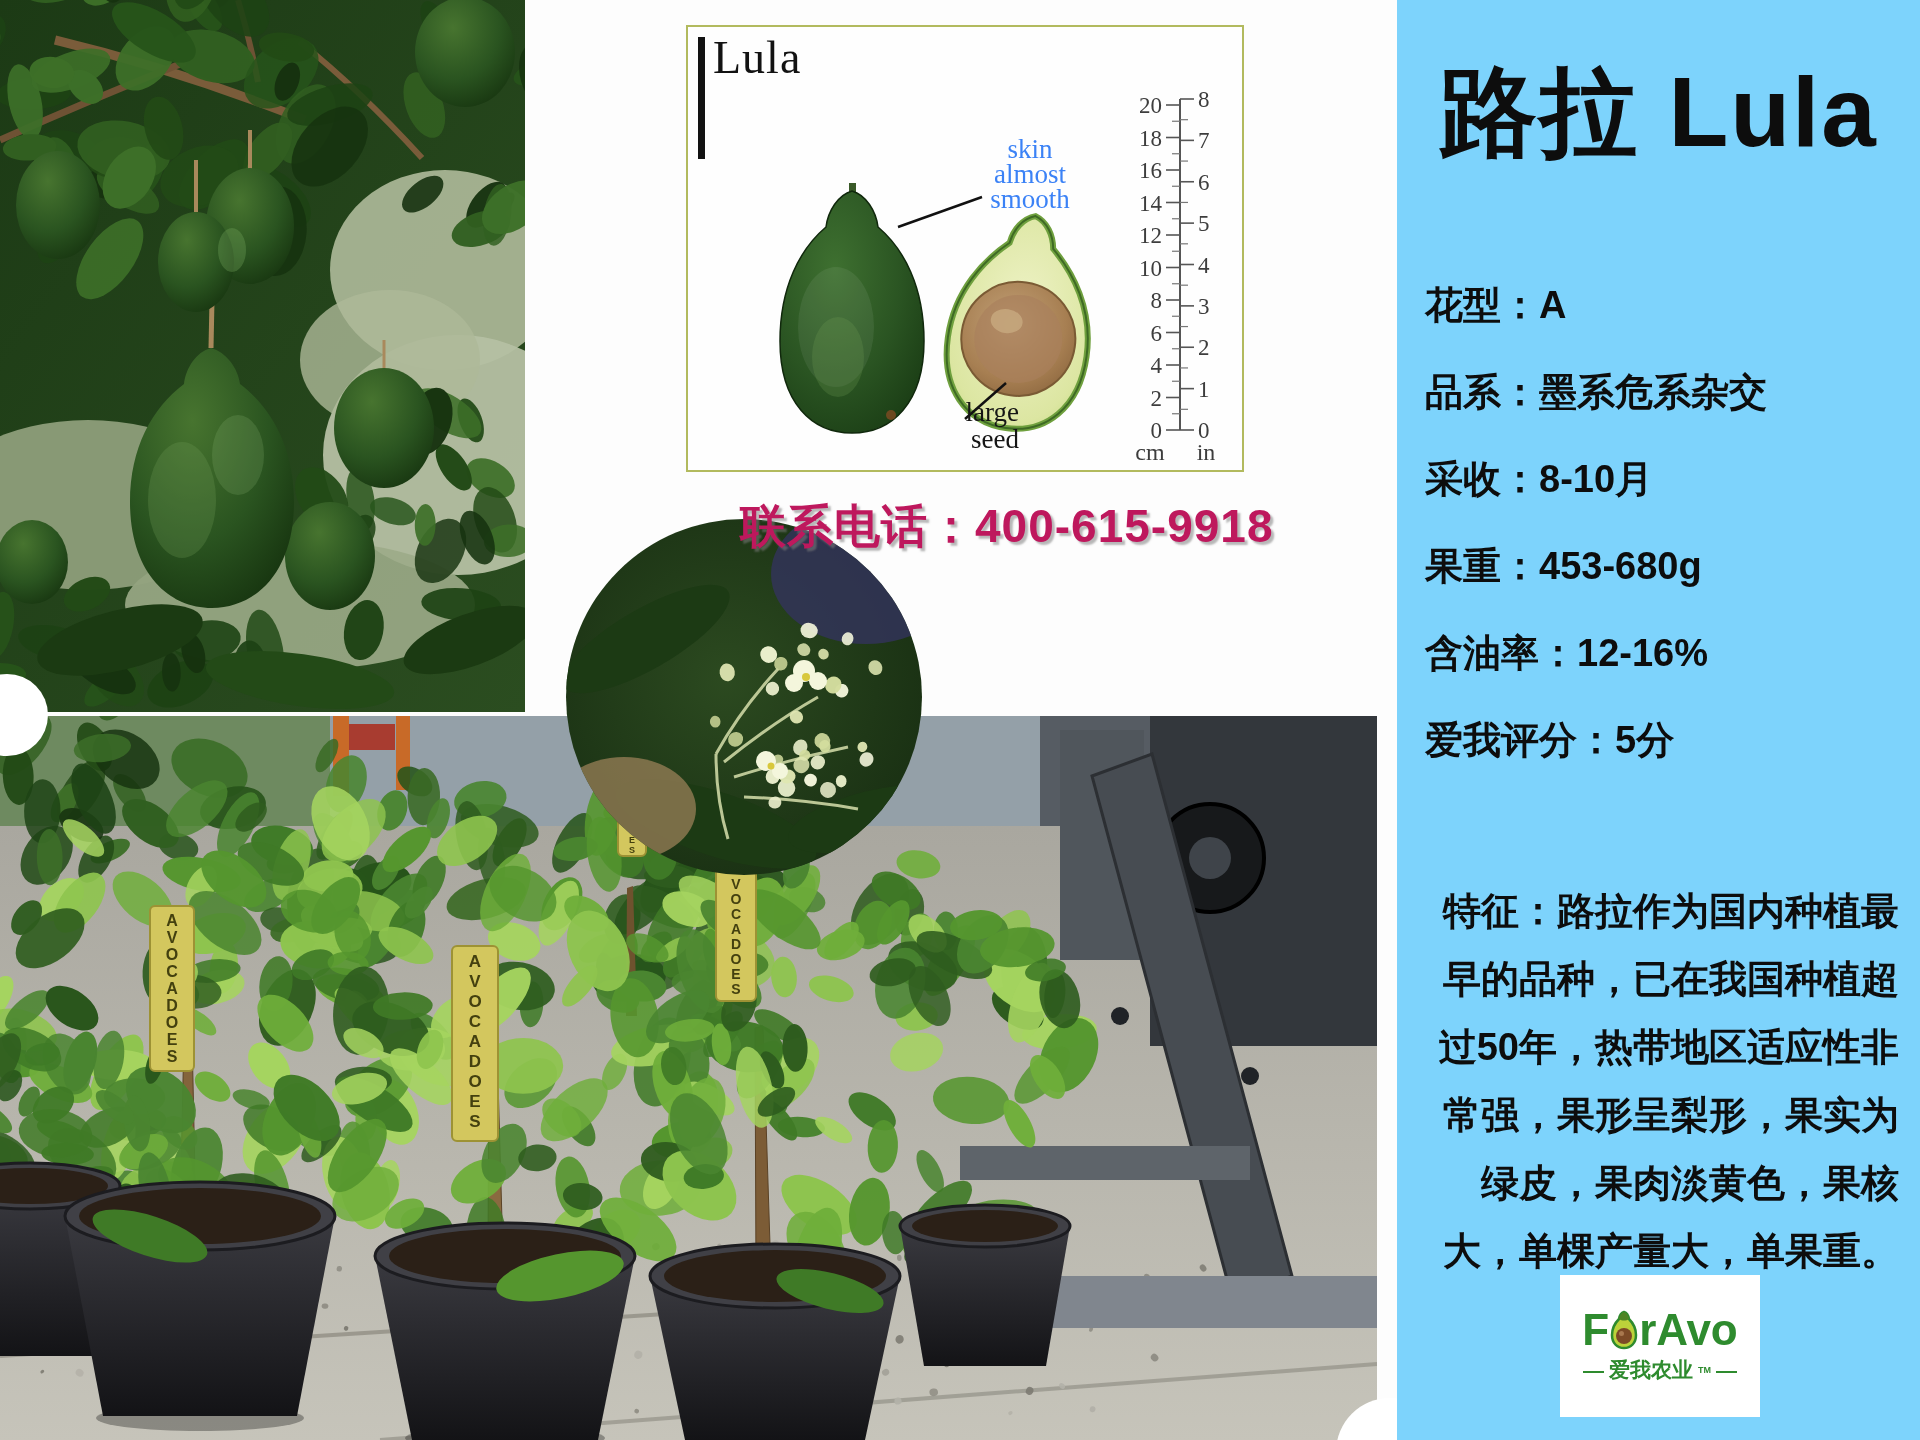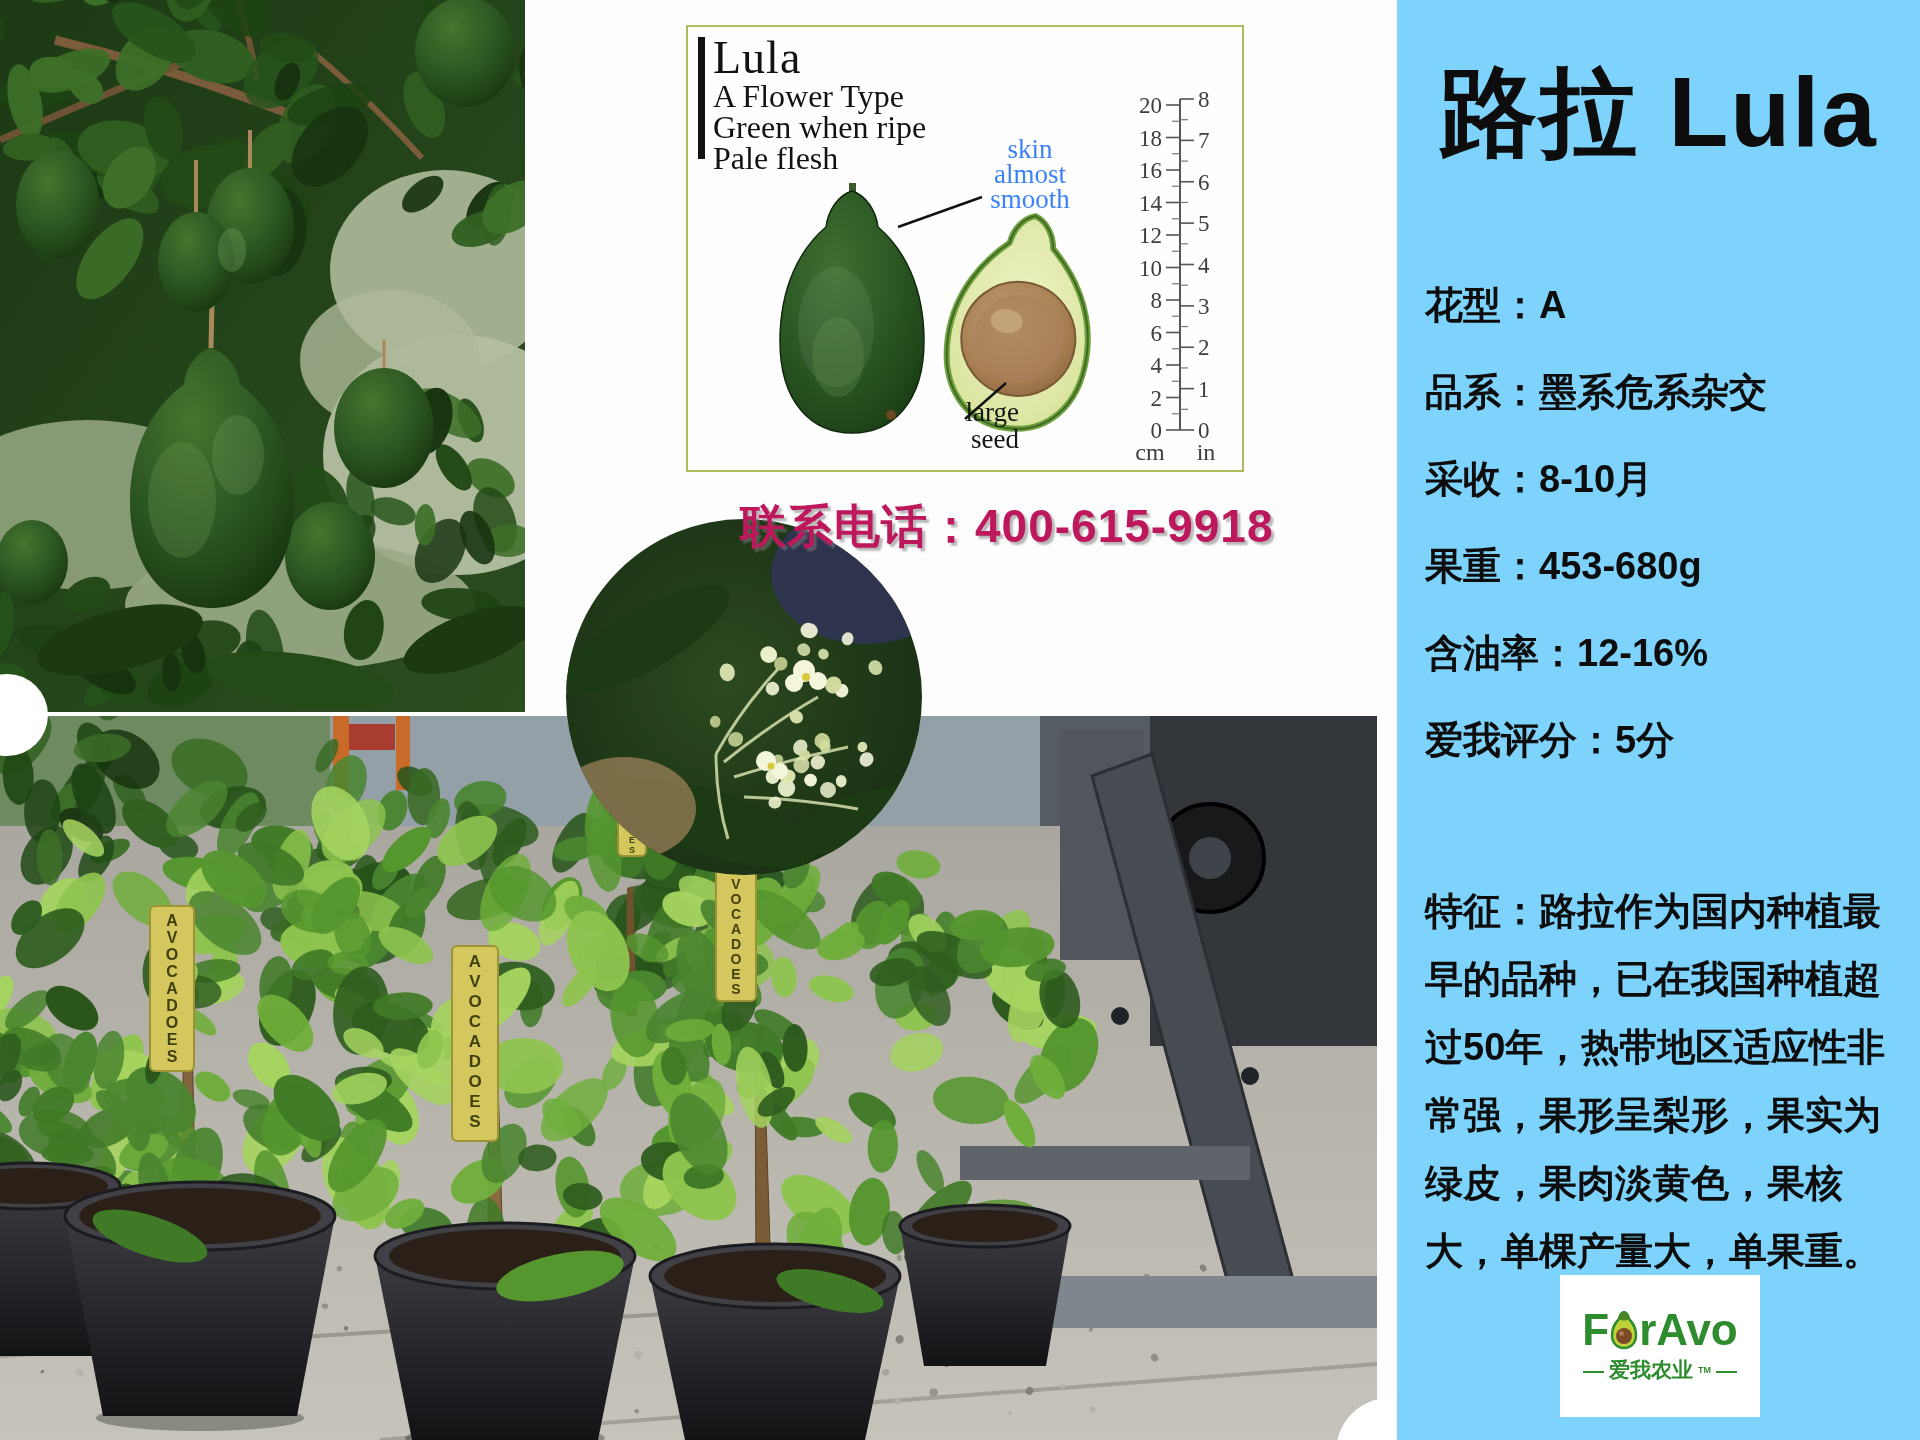--- a/index.html
+++ b/index.html
@@ -34,21 +34,21 @@
   .contact-line{left:740px;top:496px;width:700px;text-align:left;font-size:46px;font-weight:700;
     color:#be185d;letter-spacing:1px;text-shadow:3px 3px 2px rgba(125,125,125,0.55);white-space:nowrap;}
 
   
   .sidebar{left:1397px;top:0;width:523px;height:1440px;background:#7dd3fc;}
   .sidebar-title{position:absolute;left:0;right:0;top:48px;text-align:center;font-size:98px;
     font-weight:700;color:#0d0d0d;letter-spacing:2px;white-space:nowrap;}
   .spec-list{position:absolute;left:28px;top:262px;}
   .spec-row{height:87px;line-height:87px;font-size:38px;font-weight:700;color:#0d0d0d;white-space:nowrap;}
   .feature-text{position:absolute;left:28px;top:877px;width:474px;font-size:38px;font-weight:700;
-    line-height:68px;color:#0d0d0d;}
+    line-height:68px;color:#0d0d0d;text-align:right;}
   .logo-box{position:absolute;left:163px;top:1275px;width:200px;height:142px;background:#ffffff;
     display:flex;flex-direction:column;align-items:center;justify-content:center;gap:4px;}
   .logo-brand{font-size:44px;font-weight:800;color:#2e8b2e;line-height:44px;display:flex;align-items:center;}
   .logo-avocado{display:inline-block;width:28px;height:40px;margin:0 1px;}
   .logo-sub{font-size:21px;font-weight:700;color:#2e8b2e;display:flex;align-items:center;gap:5px;}
   .logo-sub sup{font-size:9px;vertical-align:super;}
 </style>
 </head>
 <body>
 
@@ -959,25 +959,20 @@
           <line x1="492" y1="216.8125" x2="500" y2="216.8125" stroke="#777" stroke-width="1.2"></line>
           <line x1="492" y1="175.4375" x2="500" y2="175.4375" stroke="#777" stroke-width="1.2"></line>
           <line x1="492" y1="134.0625" x2="500" y2="134.0625" stroke="#777" stroke-width="1.2"></line>
           <line x1="492" y1="92.6875" x2="500" y2="92.6875" stroke="#777" stroke-width="1.2"></line>
           <text x="462" y="433" text-anchor="middle" class="ruler-unit">cm</text>
           <text x="518" y="433" text-anchor="middle" class="ruler-unit">in</text>
         </g>
     </svg>
     <div class="abs diag-bar"></div>
     <div class="abs diag-title serif">Lula</div>
-    <div class="abs diag-sub serif">
-      <div>A Flower Type</div>
-      <div>Green when ripe</div>
-      <div>Pale flesh</div>
-    </div>
     <div class="abs skin-label serif">skin
 almost
 smooth</div>
     <div class="abs seed-label serif">large
 seed</div>
   </div>
 
   <div class="abs contact-line">联系电话：400-615-9918</div>
 
   <div class="abs sidebar">

